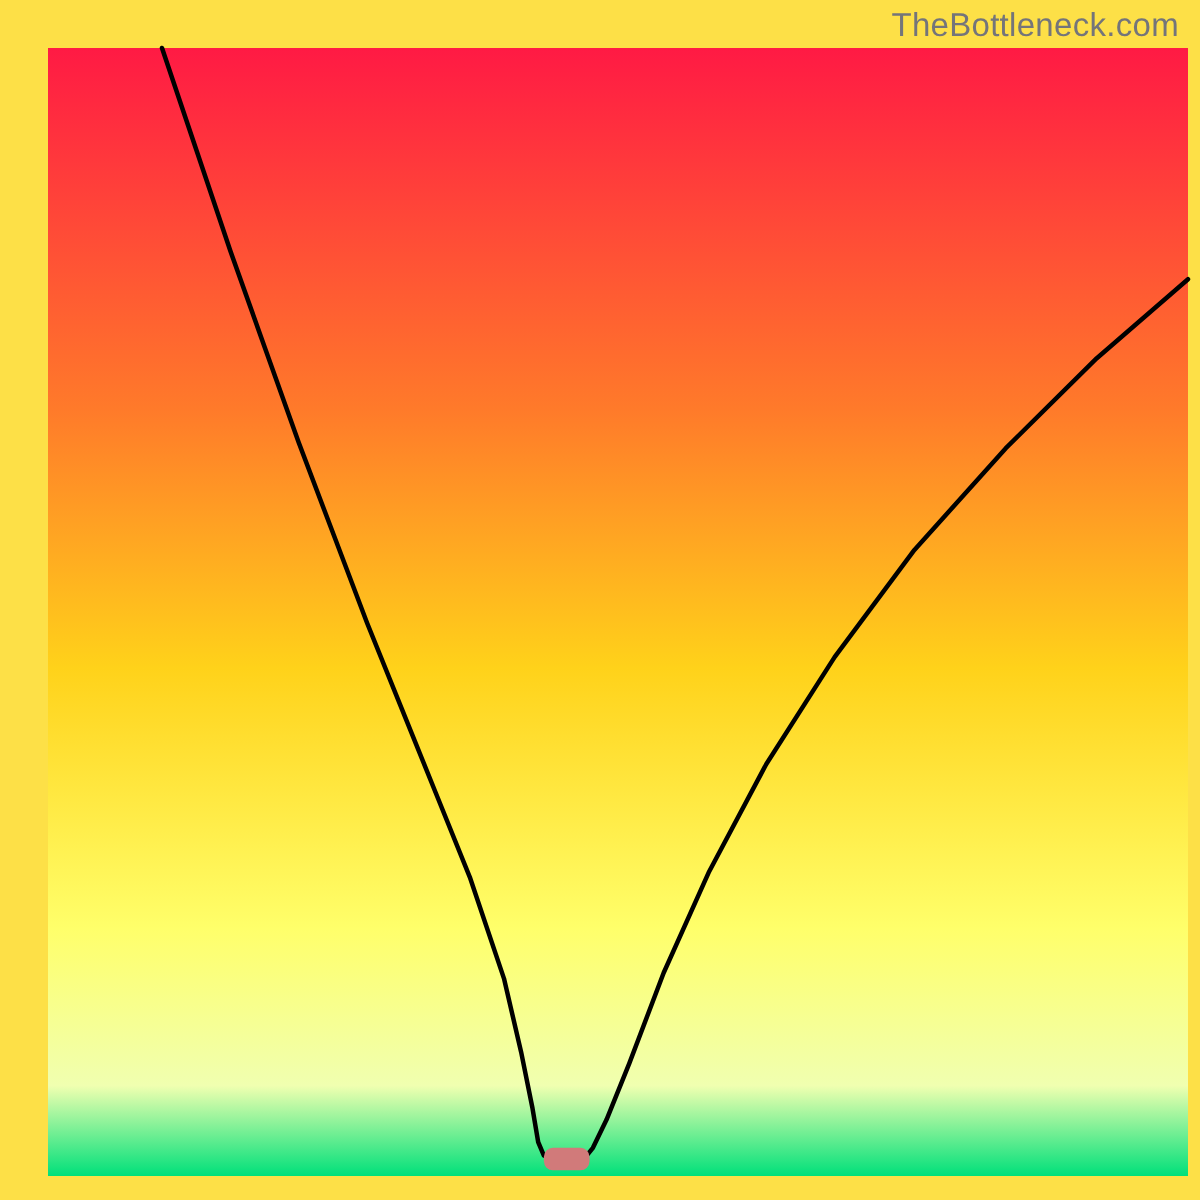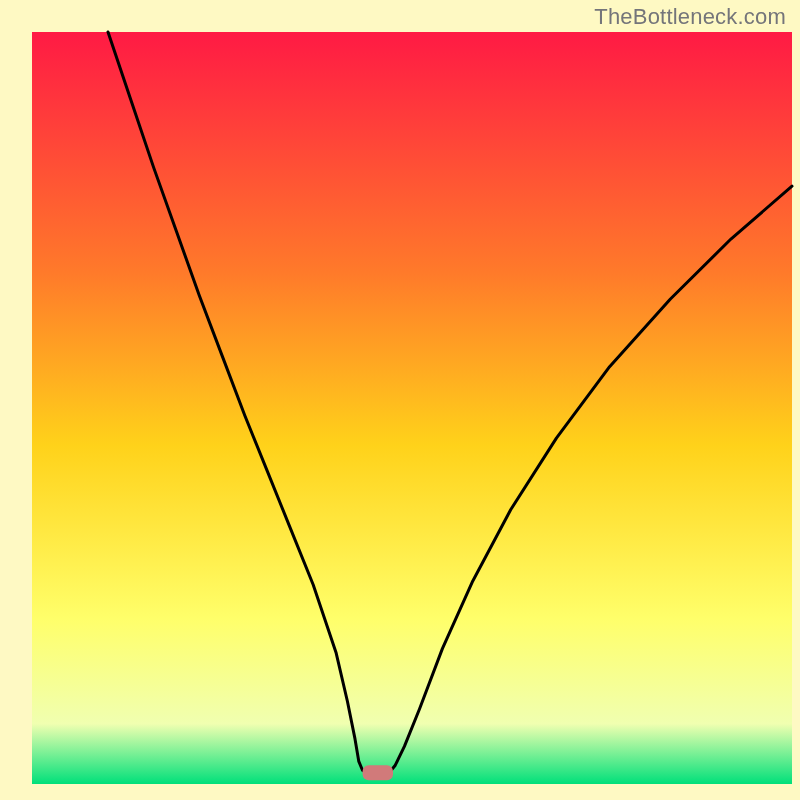--- a/index.html
+++ b/index.html
@@ -7,21 +7,21 @@
     padding: 0;
     width: 800px;
     height: 800px;
     background: #000000;
     overflow: hidden;
   }
   .chart-container {
     position: relative;
     width: 800px;
     height: 800px;
-    background: #fef9c3;
+    background: #fde047;
   }
   .watermark {
     position: absolute;
     top: 4px;
     right: 14px;
     font-family: Arial, Helvetica, sans-serif;
     font-size: 22px;
     font-weight: 500;
     color: #74757a;
     letter-spacing: 0.2px;

